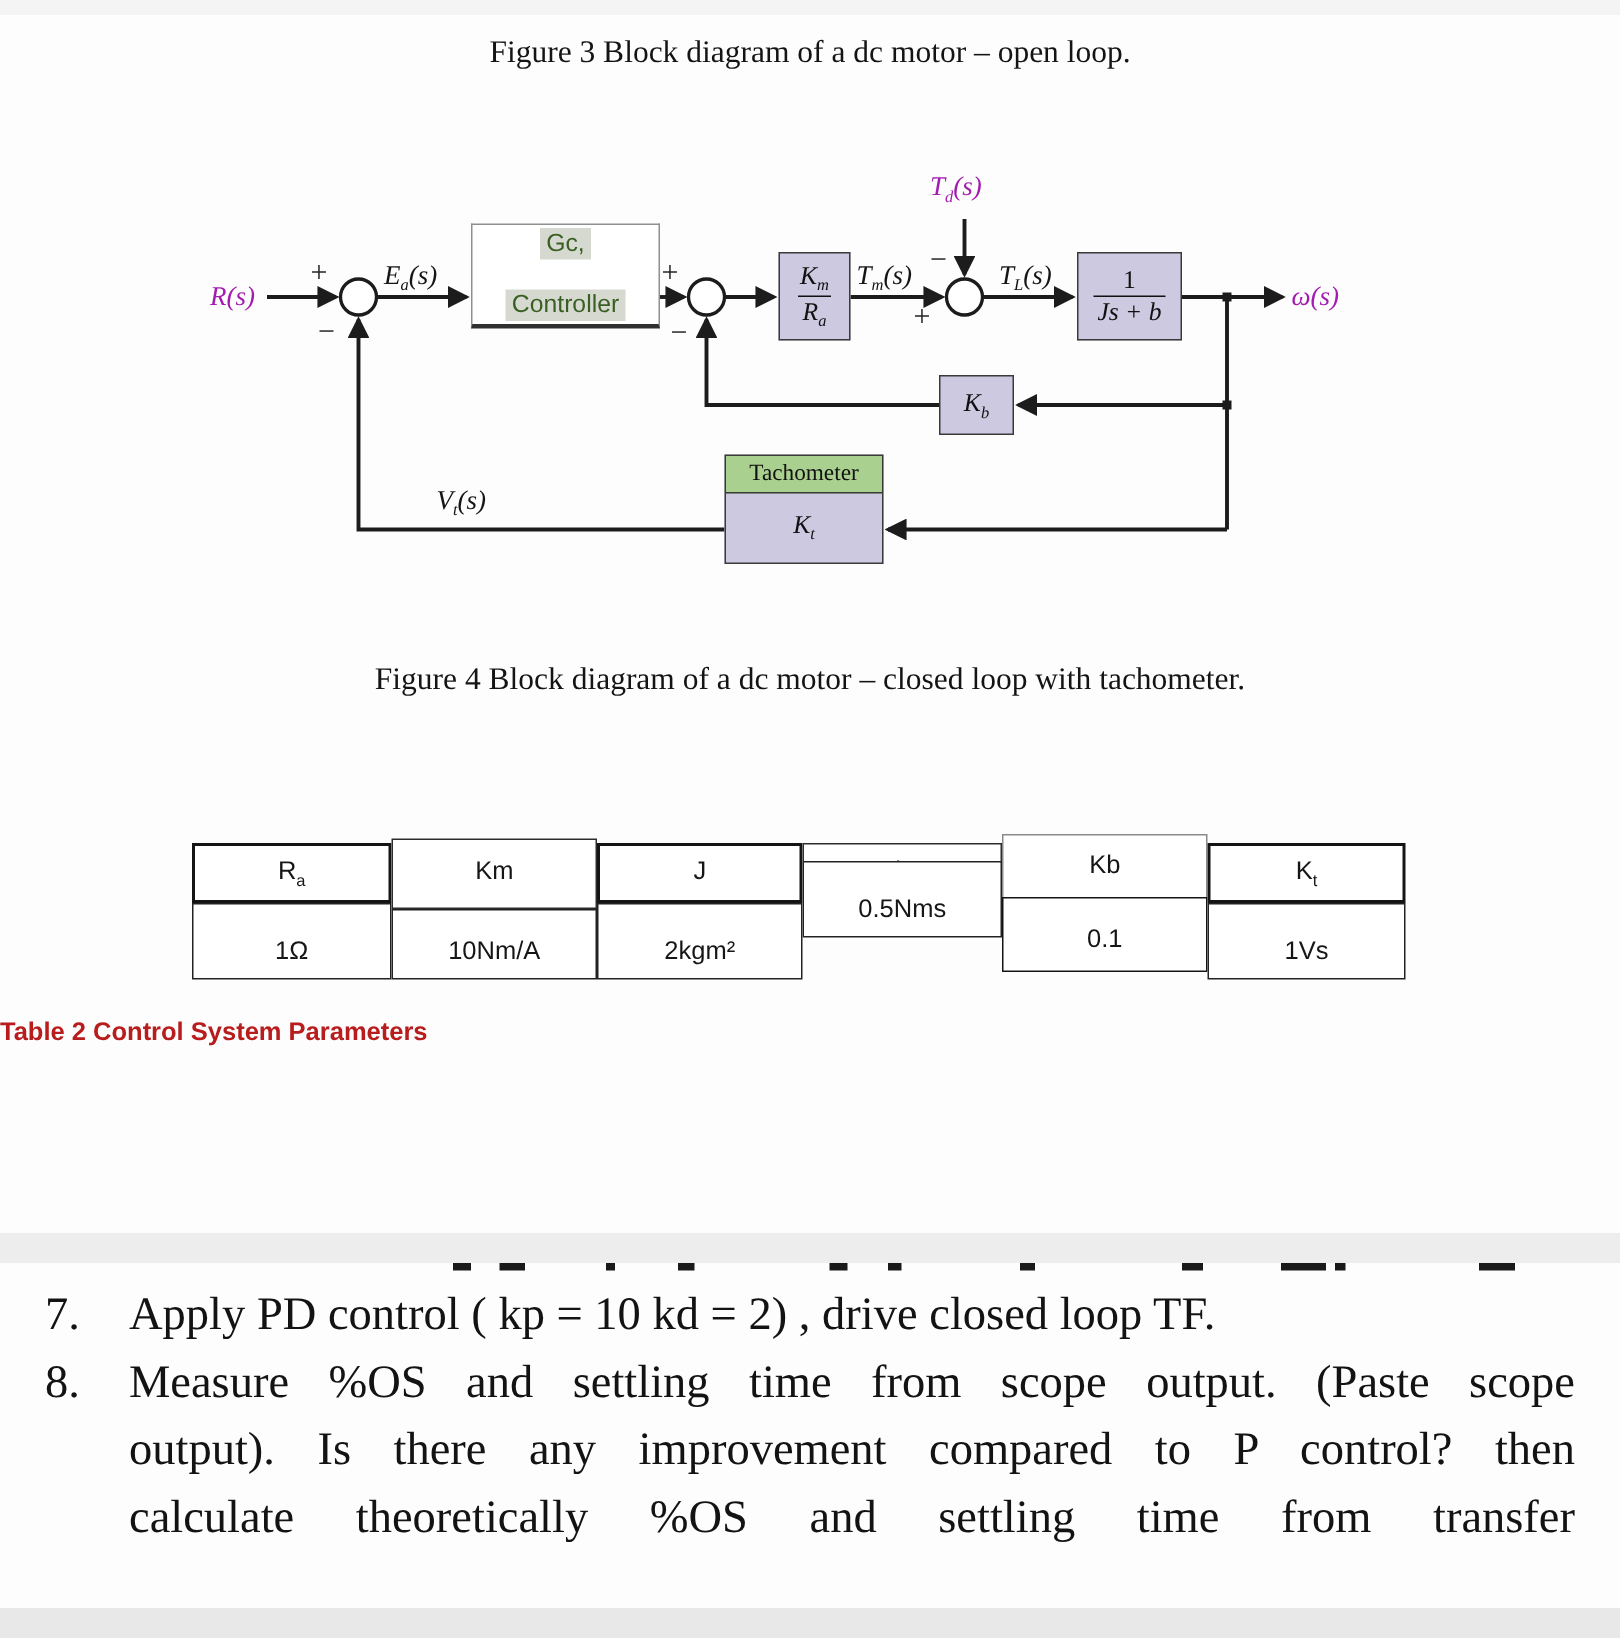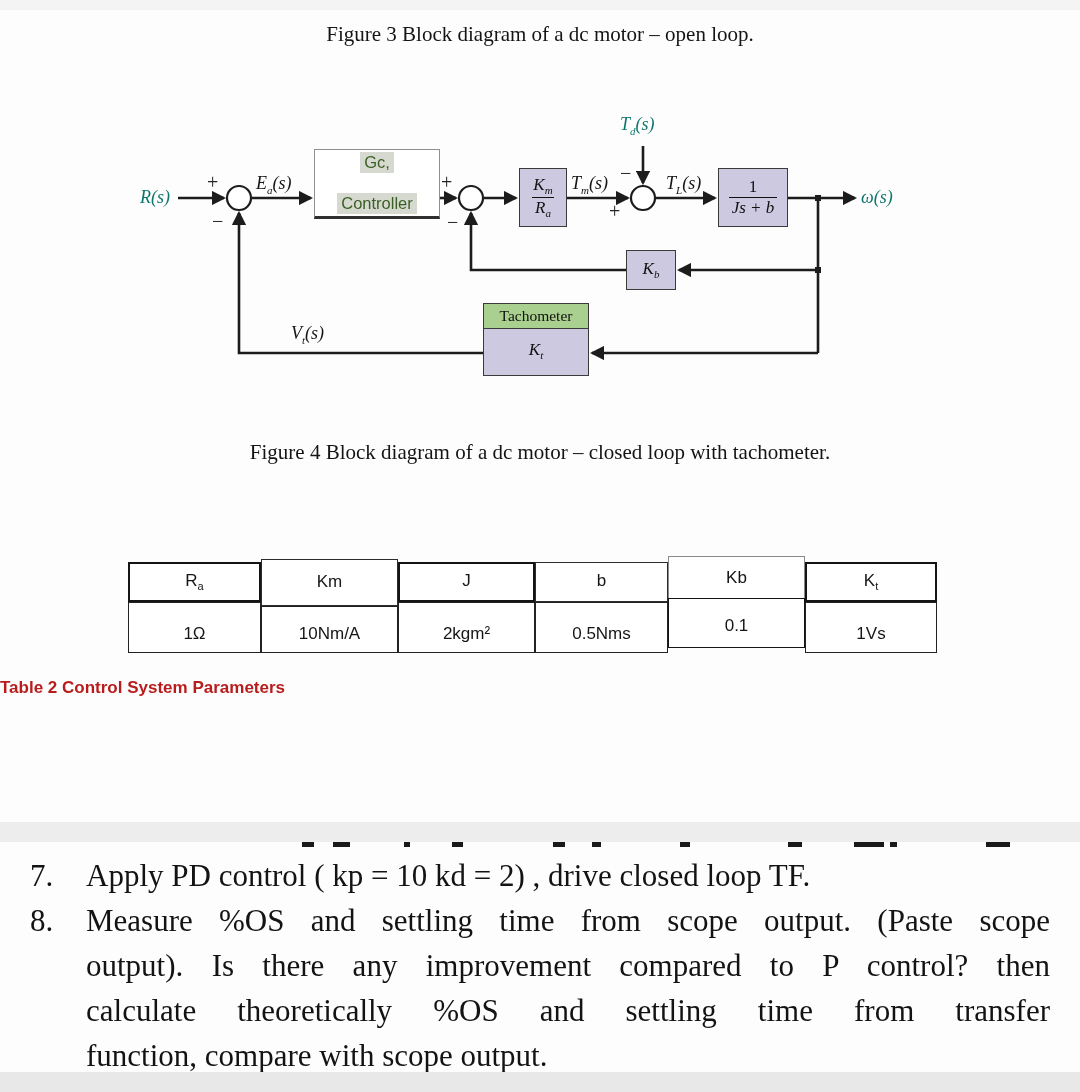--- a/index.html
+++ b/index.html
@@ -4,21 +4,21 @@
 <style>
   *{box-sizing:border-box;margin:0;padding:0}
   body{margin:0;background:#e9e9e9}
   .page{position:relative;width:1080px;height:1092px;background:#fdfdfd;overflow:hidden;font-family:"Liberation Serif",serif}
   .band{position:absolute;left:0;width:1080px}
   .caption{position:absolute;left:0;width:1080px;text-align:center;font:21px "Liberation Serif",serif;color:#141414}
   
   .dwire{position:absolute;left:0;top:0}
   .mlabel{position:absolute;font:italic 18px "Liberation Serif",serif;color:#151515;white-space:nowrap}
   .mlabel sub,.cell sub,.frac sub,.tach sub,.block sub{font-size:11px}
-  .blue{color:#0f766e}
+  .blue{color:#a21caf}
   .sign{position:absolute;font:20px "Liberation Serif",serif;color:#232323;line-height:20px}
   .block{position:absolute;background:#cdc9e1;border:1.6px solid #3a3a3a;display:flex;align-items:center;justify-content:center;font:italic 17px "Liberation Serif",serif;color:#111}
   .ctrl{position:absolute;background:#fff;border:1.2px solid #8f8f8f;border-bottom:3px solid #303030;display:flex;flex-direction:column;align-items:center;justify-content:center;gap:20px}
   .ctrl span{background:#d5d9d0;color:#3a5f23;font:16.5px "Liberation Sans",sans-serif;padding:0 4px;line-height:21px}
   .frac{display:flex;flex-direction:column;align-items:center;font:italic 17px "Liberation Serif",serif;color:#111;line-height:1.15}
   .frac .den{border-top:1.5px solid #111;padding:0 3px}
   .frac .plain{font-style:normal}
   .tach{position:absolute;border:1.6px solid #3a3a3a;background:#cdc9e1}
   .tach .hdr{background:#a9d08e;border-bottom:1.6px solid #3a3a3a;height:25px;display:flex;align-items:center;justify-content:center;font:15.5px "Liberation Serif",serif;color:#111}
   .tach .bdy{height:44px;display:flex;align-items:center;justify-content:center;font:italic 17px "Liberation Serif",serif;color:#111}
@@ -144,21 +144,21 @@
 
   <div class="cell vcell" style="left:128px;top:602px;width:133px;height:51px;border:1.7px solid #222">
       <span>1Ω</span>
     </div>
   <div class="cell vcell" style="left:261px;top:606px;width:137px;height:47px;border:1.7px solid #222">
       <span>10Nm/A</span>
     </div>
   <div class="cell vcell" style="left:398px;top:602px;width:137px;height:51px;border:1.7px solid #222">
       <span>2kgm²</span>
     </div>
-  <div class="cell vcell" style="left:535px;top:602px;width:133px;height:51px;border:1.7px solid #222">
+  <div class="cell vcell" style="left:535px;top:574px;width:133px;height:51px;border:1.7px solid #222">
       <span>0.5Nms</span>
     </div>
   <div class="cell vtop" style="left:668px;top:598px;width:137px;height:50px;border:1.9px solid #141414">
       <span>0.1</span>
     </div>
   <div class="cell vcell" style="left:805px;top:602px;width:132px;height:51px;border:1.7px solid #222">
       <span>1Vs</span>
     </div>
 
   <div class="tcap" style="top:678px">Table 2 Control System Parameters</div>
@@ -184,20 +184,17 @@
     <div class="tline j">
       <span class="tnum">8.</span>
       <span>Measure %OS and settling time from scope output. (Paste scope</span>
     </div>
     <div class="tline j">
       <span>output). Is there any improvement compared to P control? then</span>
     </div>
     <div class="tline j">
       <span>calculate theoretically %OS and settling time from transfer</span>
     </div>
-    <div class="tline">
-      <span>function, compare with scope output.</span>
-    </div>
   </div>
 
   <div class="band" style="top:1072px;height:20px;background:#e8e8e8"></div>
 
 </div>
 
 </body></html>

